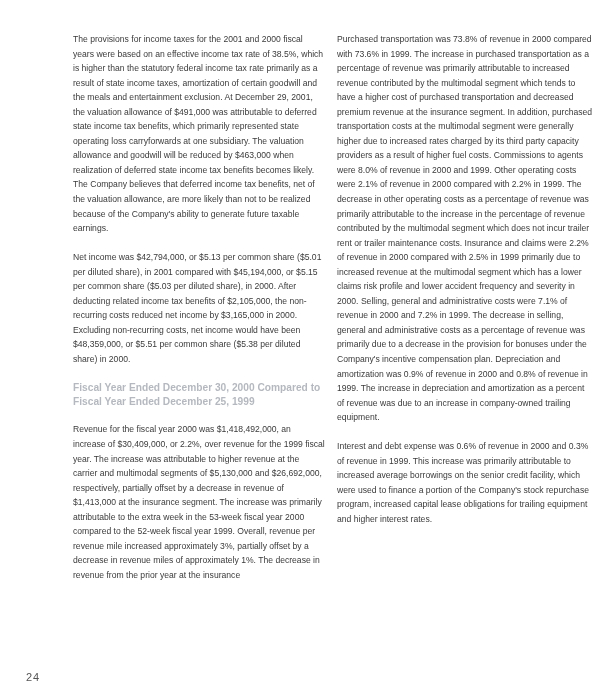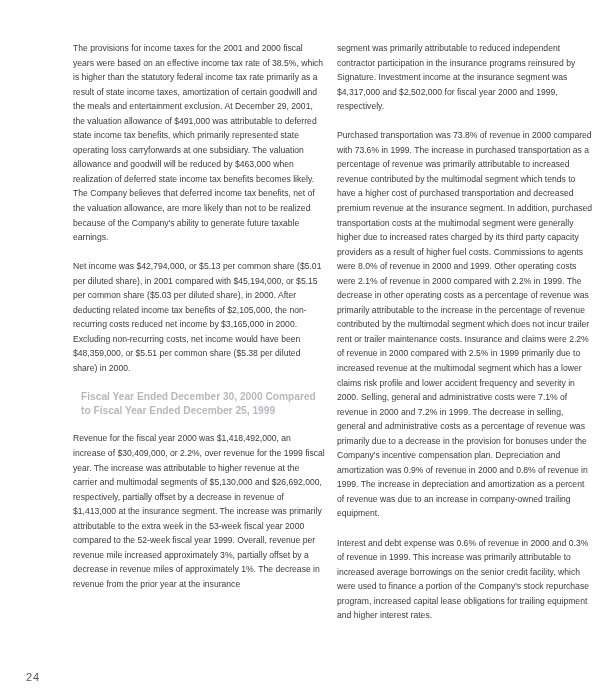--- a/index.html
+++ b/index.html
@@ -1,33 +1,32 @@
 <!DOCTYPE html>
 <html><head>
 <meta charset="utf-8">
 <style>
   html, body { margin: 0; padding: 0; background: #ffffff; }
   body { width: 612px; height: 700px; position: relative; overflow: hidden;
          font-family: "Liberation Sans", sans-serif; color: #3a3a3a; }
-  .col { position: absolute; top: 41px; width: 252px; font-size: 8.6px; line-height: 14.55px; }
+  .col { position: absolute; top: 32px; width: 252px; font-size: 8.6px; line-height: 14.55px; }
   .col.left { left: 73px; }
   .col.right { left: 337px; width: 256px; }
   .col p { margin: 0 0 14.5px 0; }
-  .heading { color: #b5b9bf; font-weight: bold; font-size: 10.2px; line-height: 14.2px; margin: 6px 0 13px 8px; }
+  .heading { color: #b5b9bf; font-weight: bold; font-size: 10.2px; line-height: 14.2px; margin: 6px 0 13px 0; }
   .page-num { position: absolute; left: 26px; top: 671px; font-size: 11px; color: #555; letter-spacing: 1px; }
 </style>
 </head>
 <body>
 
 <div class="col left">
   <p>The provisions for income taxes for the 2001 and 2000 fiscal years were based on an effective income tax rate of 38.5%, which is higher than the statutory federal income tax rate primarily as a result of state income taxes, amortization of certain goodwill and the meals and entertainment exclusion. At December 29, 2001, the valuation allowance of $491,000 was attributable to deferred state income tax benefits, which primarily represented state operating loss carryforwards at one subsidiary. The valuation allowance and goodwill will be reduced by $463,000 when realization of deferred state income tax benefits becomes likely. The Company believes that deferred income tax benefits, net of the valuation allowance, are more likely than not to be realized because of the Company's ability to generate future taxable earnings.</p>
   <p>Net income was $42,794,000, or $5.13 per common share ($5.01 per diluted share), in 2001 compared with $45,194,000, or $5.15 per common share ($5.03 per diluted share), in 2000. After deducting related income tax benefits of $2,105,000, the non-recurring costs reduced net income by $3,165,000 in 2000. Excluding non-recurring costs, net income would have been $48,359,000, or $5.51 per common share ($5.38 per diluted share) in 2000.</p>
   <div class="heading">Fiscal Year Ended December 30, 2000 Compared to Fiscal Year Ended December 25, 1999</div>
   <p>Revenue for the fiscal year 2000 was $1,418,492,000, an increase of $30,409,000, or 2.2%, over revenue for the 1999 fiscal year. The increase was attributable to higher revenue at the carrier and multimodal segments of $5,130,000 and $26,692,000, respectively, partially offset by a decrease in revenue of $1,413,000 at the insurance segment. The increase was primarily attributable to the extra week in the 53-week fiscal year 2000 compared to the 52-week fiscal year 1999. Overall, revenue per revenue mile increased approximately 3%, partially offset by a decrease in revenue miles of approximately 1%. The decrease in revenue from the prior year at the insurance</p>
 </div>
 
 <div class="col right">
-  <p>segment was primarily attributable to reduced independent contractor participation in the insurance programs reinsured by Signature. Investment income at the insurance segment was $4,317,000 and $2,502,000 for fiscal year 2000 and 1999, respectively.</p>
   <p>Purchased transportation was 73.8% of revenue in 2000 compared with 73.6% in 1999. The increase in purchased transportation as a percentage of revenue was primarily attributable to increased revenue contributed by the multimodal segment which tends to have a higher cost of purchased transportation and decreased premium revenue at the insurance segment. In addition, purchased transportation costs at the multimodal segment were generally higher due to increased rates charged by its third party capacity providers as a result of higher fuel costs. Commissions to agents were 8.0% of revenue in 2000 and 1999. Other operating costs were 2.1% of revenue in 2000 compared with 2.2% in 1999. The decrease in other operating costs as a percentage of revenue was primarily attributable to the increase in the percentage of revenue contributed by the multimodal segment which does not incur trailer rent or trailer maintenance costs. Insurance and claims were 2.2% of revenue in 2000 compared with 2.5% in 1999 primarily due to increased revenue at the multimodal segment which has a lower claims risk profile and lower accident frequency and severity in 2000. Selling, general and administrative costs were 7.1% of revenue in 2000 and 7.2% in 1999. The decrease in selling, general and administrative costs as a percentage of revenue was primarily due to a decrease in the provision for bonuses under the Company's incentive compensation plan. Depreciation and amortization was 0.9% of revenue in 2000 and 0.8% of revenue in 1999. The increase in depreciation and amortization as a percent of revenue was due to an increase in company-owned trailing equipment.</p>
   <p>Interest and debt expense was 0.6% of revenue in 2000 and 0.3% of revenue in 1999. This increase was primarily attributable to increased average borrowings on the senior credit facility, which were used to finance a portion of the Company's stock repurchase program, increased capital lease obligations for trailing equipment and higher interest rates.</p>
 </div>
 
 <div class="page-num">24</div>
 
 </body></html>

